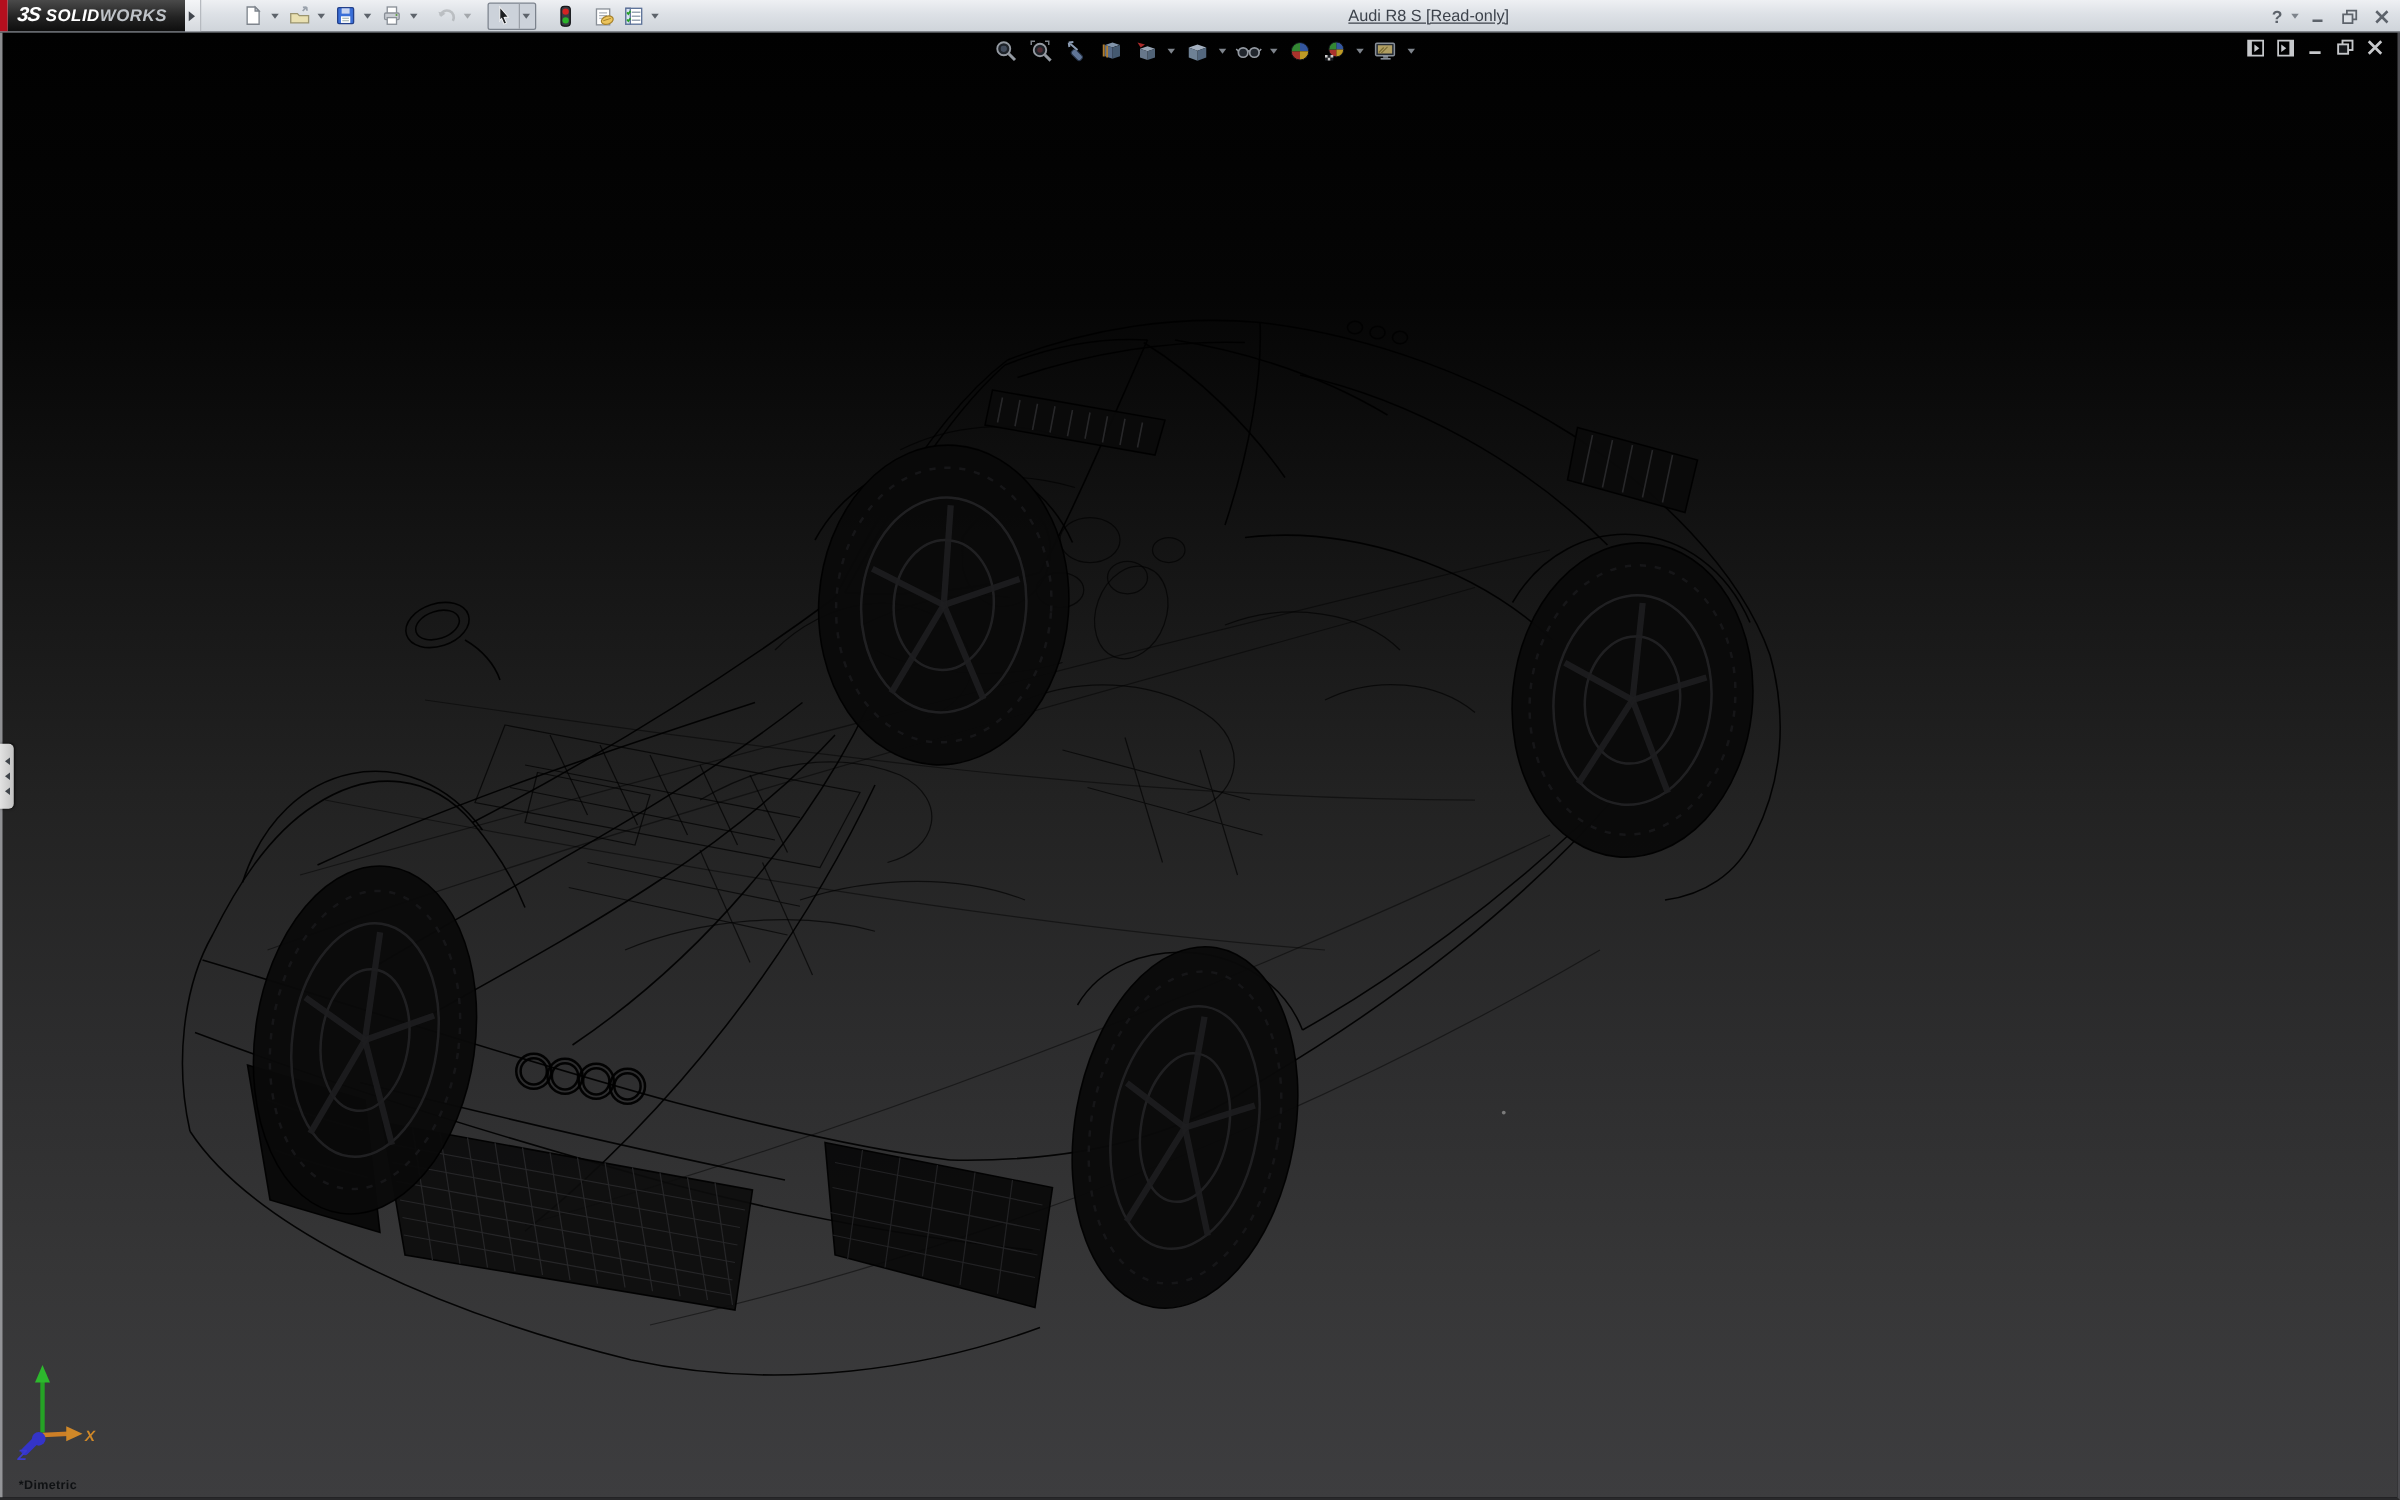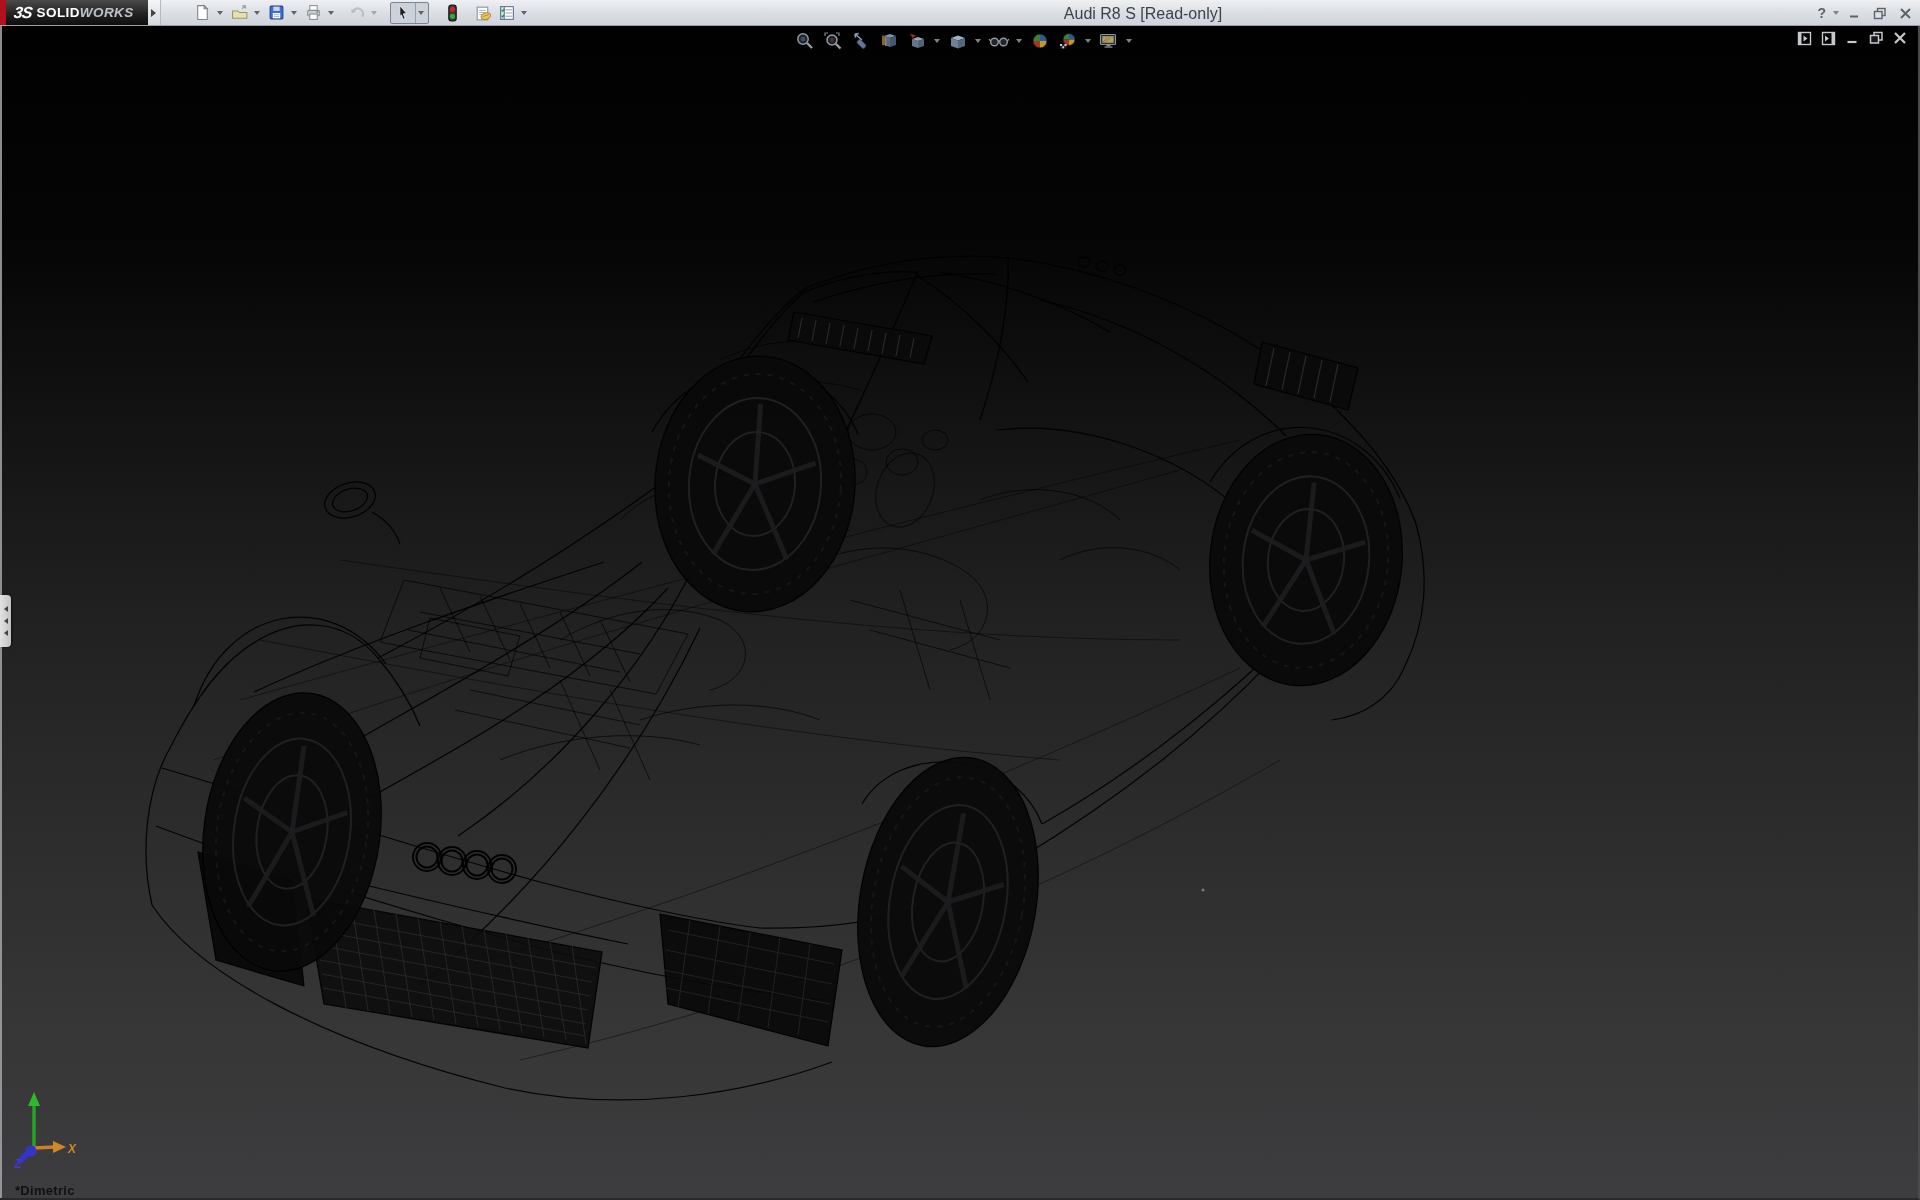--- a/index.html
+++ b/index.html
@@ -11,41 +11,41 @@
     position:absolute; left:0; top:0; width:1920px; height:26px;
     background:linear-gradient(180deg,#eef0f3 0%,#dde1e6 45%,#cfd4da 100%);
     border-bottom:1px solid #9aa0a8; display:flex; align-items:stretch; z-index:40;
   }
   .logo{
     display:flex; align-items:center; padding:0 14px 0 8px; height:100%;
     background:linear-gradient(180deg,#4a4a4a 0%,#232323 55%,#0e0e0e 100%);
     border-left:6px solid #b40f1e; min-width:128px;
   }
   .logo .glyph{ color:#fff; font-style:italic; font-weight:bold; font-size:16px; letter-spacing:-1px; margin-right:5px; transform:skewX(-8deg); }
-  .logo .b1{ color:#ffffff; font-weight:bold; font-size:13.5px; letter-spacing:.4px; }
+  .logo .b1{ color:#ffffff; font-weight:bold; font-size:13.5px; font-style:italic; letter-spacing:.4px; }
   .logo .b2{ color:#bfc3c8; font-weight:bold; font-size:13.5px; font-style:italic; letter-spacing:.4px; }
   .flyout{
     width:13px; height:100%; background:linear-gradient(180deg,#f4f5f7,#d5d9de);
     border-right:1px solid #b6bac0; display:flex; align-items:center; justify-content:center; cursor:pointer;
   }
   .tri-right{ width:0; height:0; border-top:4px solid transparent; border-bottom:4px solid transparent; border-left:5px solid #41464d; }
 
   .main-toolbar{ display:flex; align-items:center; margin-left:30px; height:100%; }
   .tb-btn{ width:24px; height:22px; display:flex; align-items:center; justify-content:center; cursor:pointer; border-radius:2px; }
   .tb-dd{ width:11px; height:22px; display:flex; align-items:center; justify-content:center; cursor:pointer; margin-right:2px; }
   .caret{ width:0; height:0; border-left:3.5px solid transparent; border-right:3.5px solid transparent; border-top:4px solid #5d636b; }
   .disabled{ opacity:.45; filter:grayscale(60%); }
   .sel-group{ display:flex; align-items:stretch; height:22px; background:#ccd2da; border:1px solid #7c838d; border-radius:2px; margin:0 2px; }
   .sel-group .tb-btn{ height:100%; }
   .sel-group .tb-dd{ height:100%; border-left:1px solid #9aa0a8; }
   .gap6{ width:6px; } .gap10{ width:10px; }
 
   .tb-title{
     position:absolute; left:1143px; top:5px; transform:translateX(-50%);
-    font-size:16px; color:#3c424b; white-space:nowrap;
+    font-size:13px; color:#3c424b; white-space:nowrap;text-decoration:underline;
   }
   .tb-right{ position:absolute; right:6px; top:0; height:26px; display:flex; align-items:center; gap:7px; }
   .help-q{ font-size:14px; font-weight:bold; color:#5d636b; cursor:pointer; }
   .winbtn{ width:18px; height:18px; display:flex; align-items:center; justify-content:center; cursor:pointer; }
 
   
   .viewport{
     position:absolute; left:0; top:26px; width:1920px; height:1174px; overflow:hidden;
     background:linear-gradient(180deg,#010101 0%,#050505 18%,#131313 34%,#222222 52%,#2d2d2e 70%,#363637 85%,#3d3d3f 100%);
     border-right:2px solid #4a4a4e; border-bottom:2px solid #29292b;
@@ -66,21 +66,21 @@
   
   .splitter{
     position:absolute; left:0; top:569px; width:11px; height:52px;
     background:linear-gradient(90deg,#e2e2e2,#c2c2c2); border-radius:0 4px 4px 0;
     display:flex; flex-direction:column; align-items:center; justify-content:center; gap:6px;
     cursor:pointer; z-index:34; box-shadow:1px 0 2px rgba(0,0,0,.6);
   }
   .tri-left{ width:0; height:0; border-top:3.5px solid transparent; border-bottom:3.5px solid transparent; border-right:4.5px solid #3f444a; }
 
   .orient-label{
-    position:absolute; left:15px; top:1157px; font-size:13px; font-weight:bold;
+    position:absolute; left:15px; top:1157px; font-size:10px; font-weight:bold;
     color:#0f1113; letter-spacing:.3px; z-index:33;
   }
   .canvas-svg{ position:absolute; left:0; top:0; }
 </style>
 </head>
 <body>
 
 <div class="titlebar">
   <div class="logo">
     <span class="glyph">3S</span>

